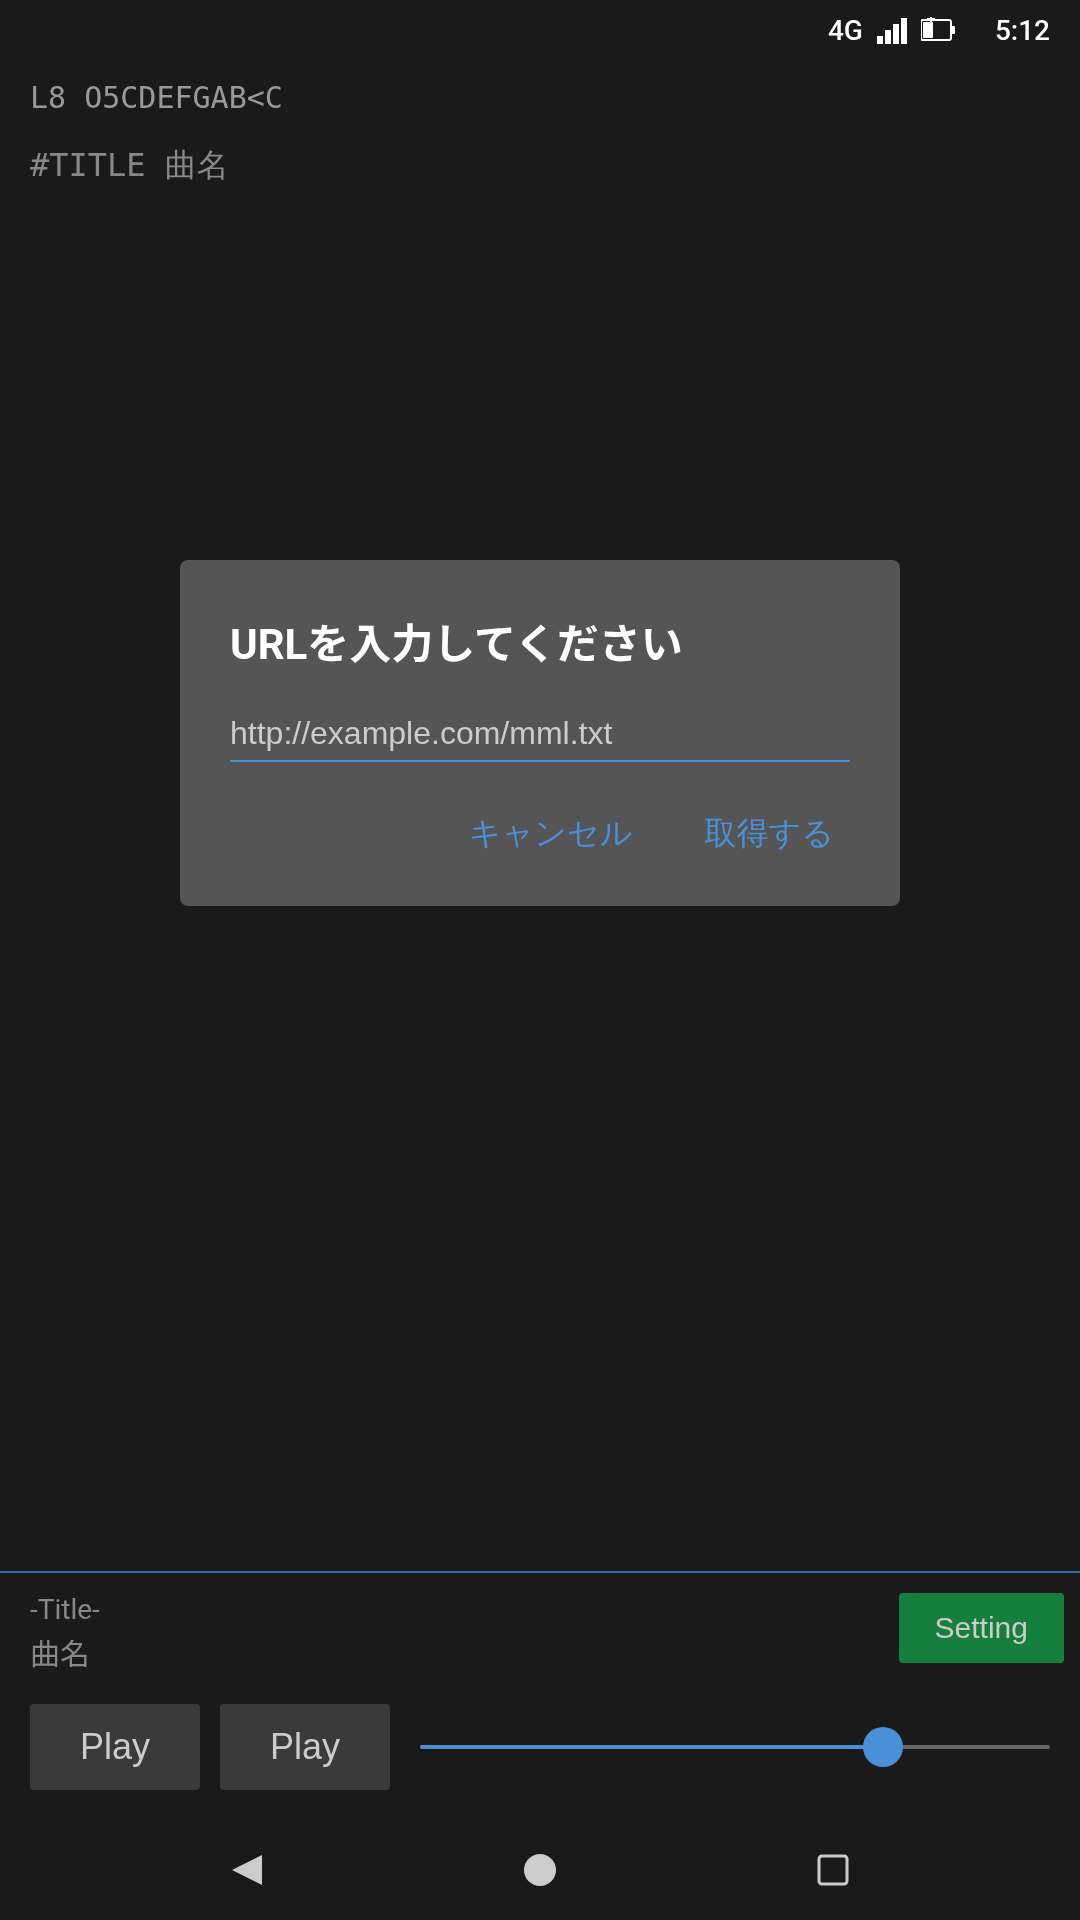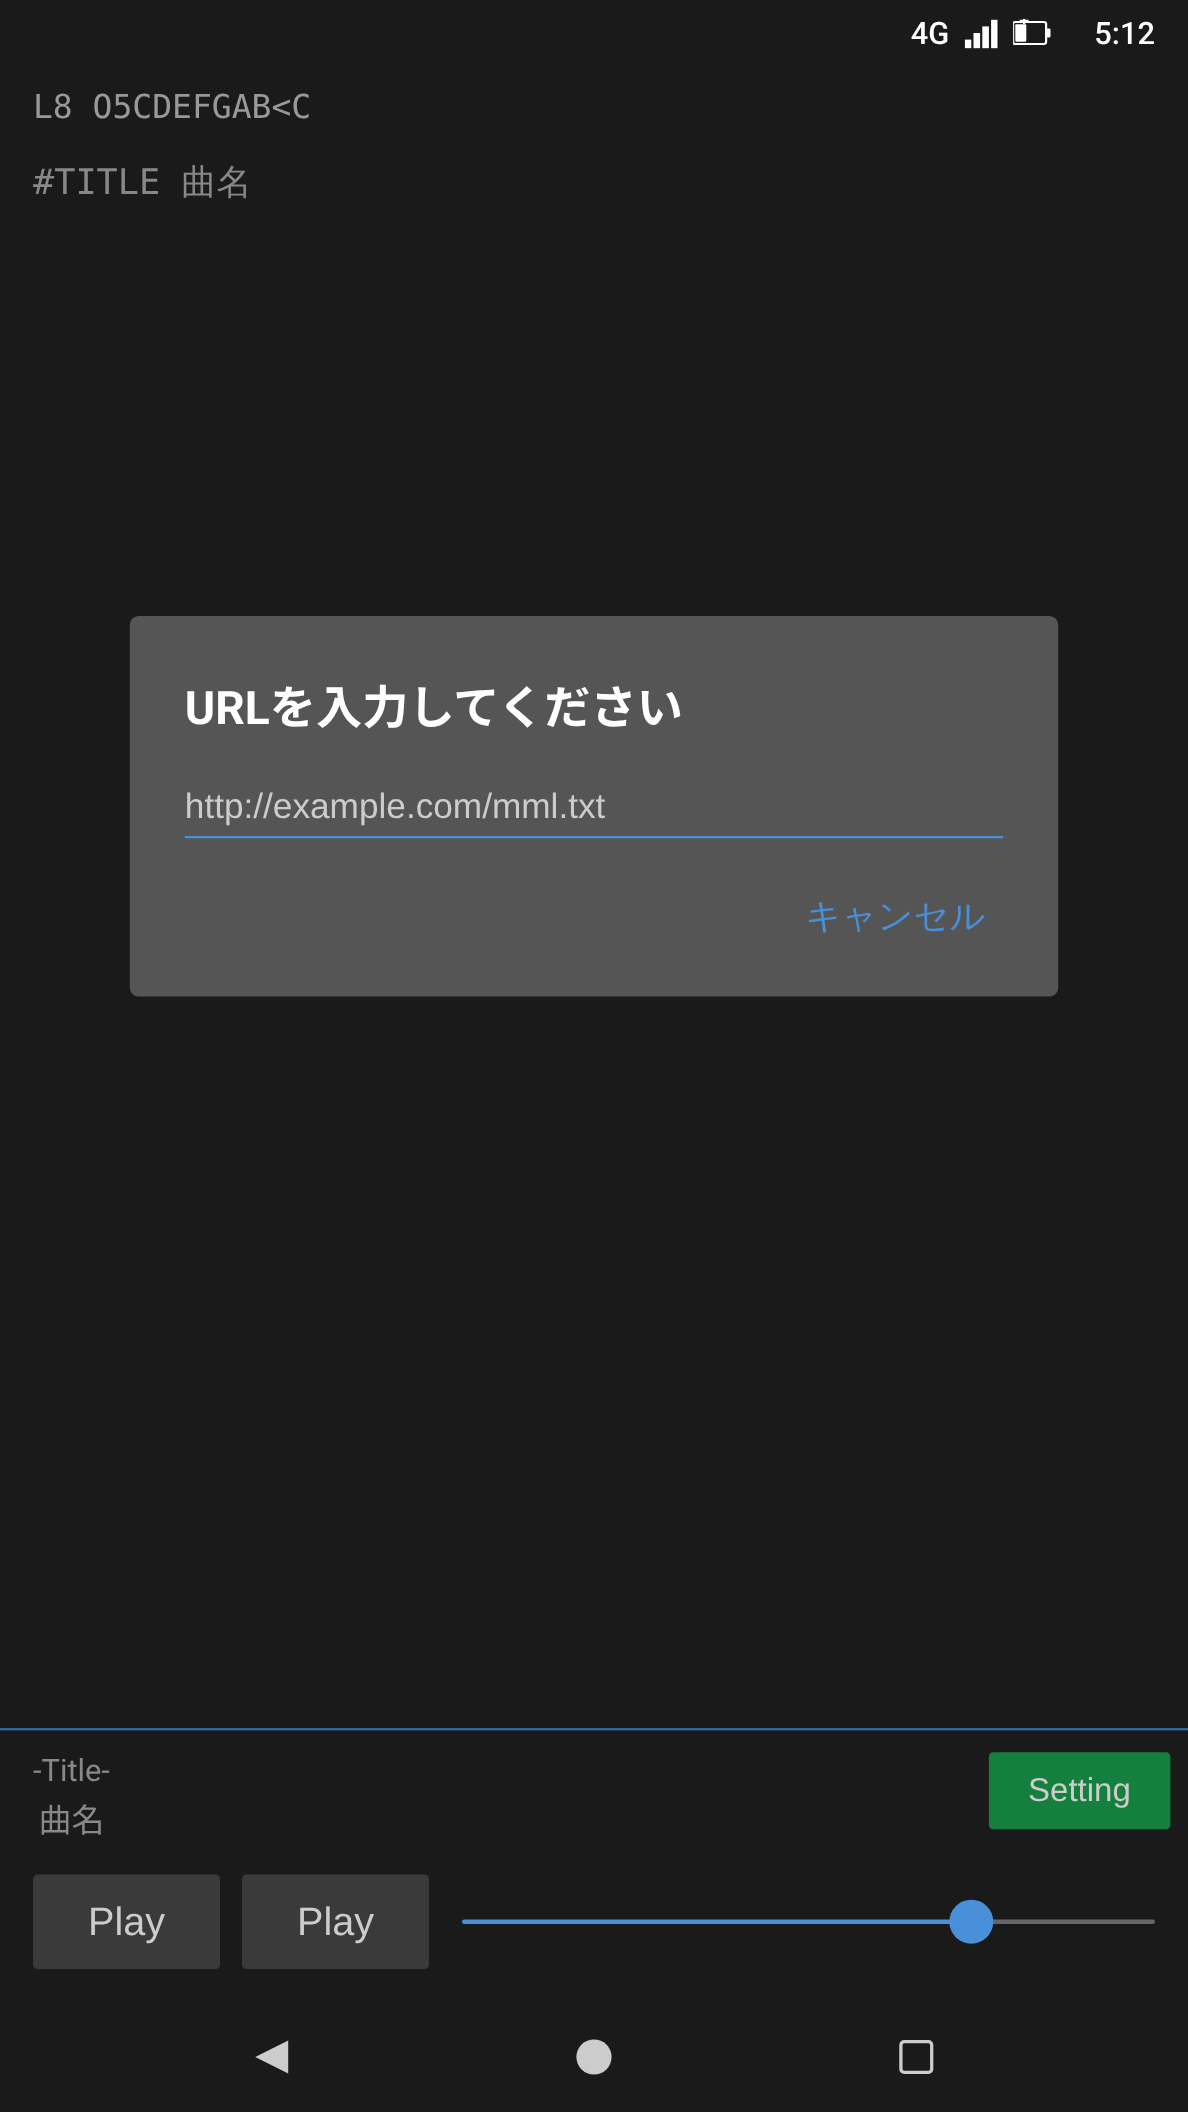--- a/index.html
+++ b/index.html
@@ -53,21 +53,21 @@
     }
 
     .title-line {
       color: #888888;
       font-size: 32px;
       font-family: monospace;
     }
 
     
     .dialog {
-      width: 844px;
+      width: 720px;
       background: #555555;
       border-radius: 8px;
       padding: 50px 50px 30px 50px;
       position: absolute;
       top: 560px;
       left: 50%;
       transform: translateX(-50%);
     }
 
     .dialog-title {
@@ -135,21 +135,20 @@
     }
 
     .player-title-label {
       color: #888888;
       font-size: 28px;
     }
 
     .player-title-value {
       color: #888888;
       font-size: 30px;
-      text-align: center;
     }
 
     .setting-button {
       background: #15803d;
       border: none;
       color: #cccccc;
       font-size: 30px;
       padding: 18px 36px;
       border-radius: 4px;
       cursor: pointer;
@@ -245,20 +244,21 @@
 <div class="main-content">
   <div class="code-line">L8 O5CDEFGAB&lt;C</div>
   <div class="title-line">#TITLE 曲名</div>
 </div>
 
 <div class="dialog">
   <div class="dialog-title">URLを入力してください</div>
   <input class="dialog-input" type="text" value="http://example.com/mml.txt" placeholder="http://example.com/mml.txt" style="">
   <div class="dialog-buttons">
     <button class="dialog-btn">キャンセル</button>
+    <button class="dialog-btn">取得する</button>
   </div>
 </div>
 
 <div class="bottom-panel">
   <div class="bottom-divider"></div>
 
   <div class="player-info">
     <div class="player-title-section">
       <span class="player-title-label">-Title-</span>
       <span class="player-title-value">曲名</span>

